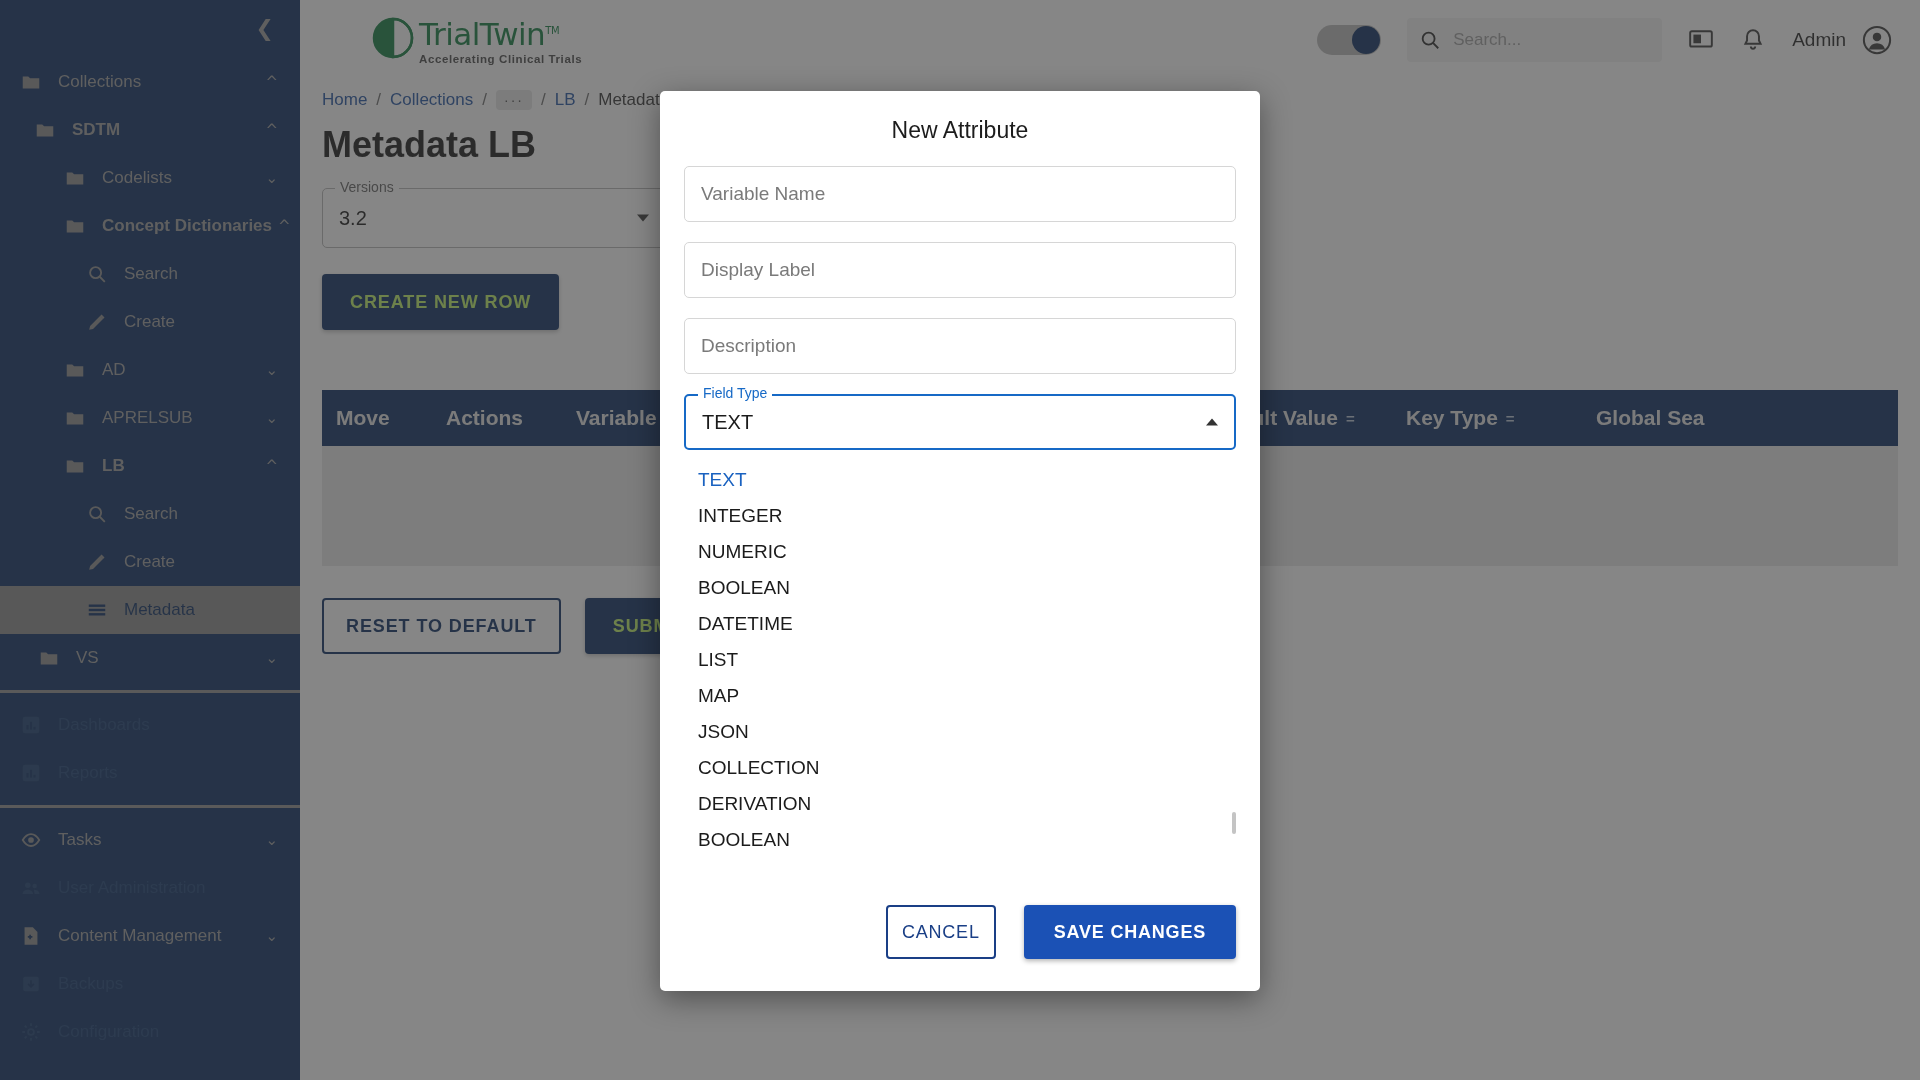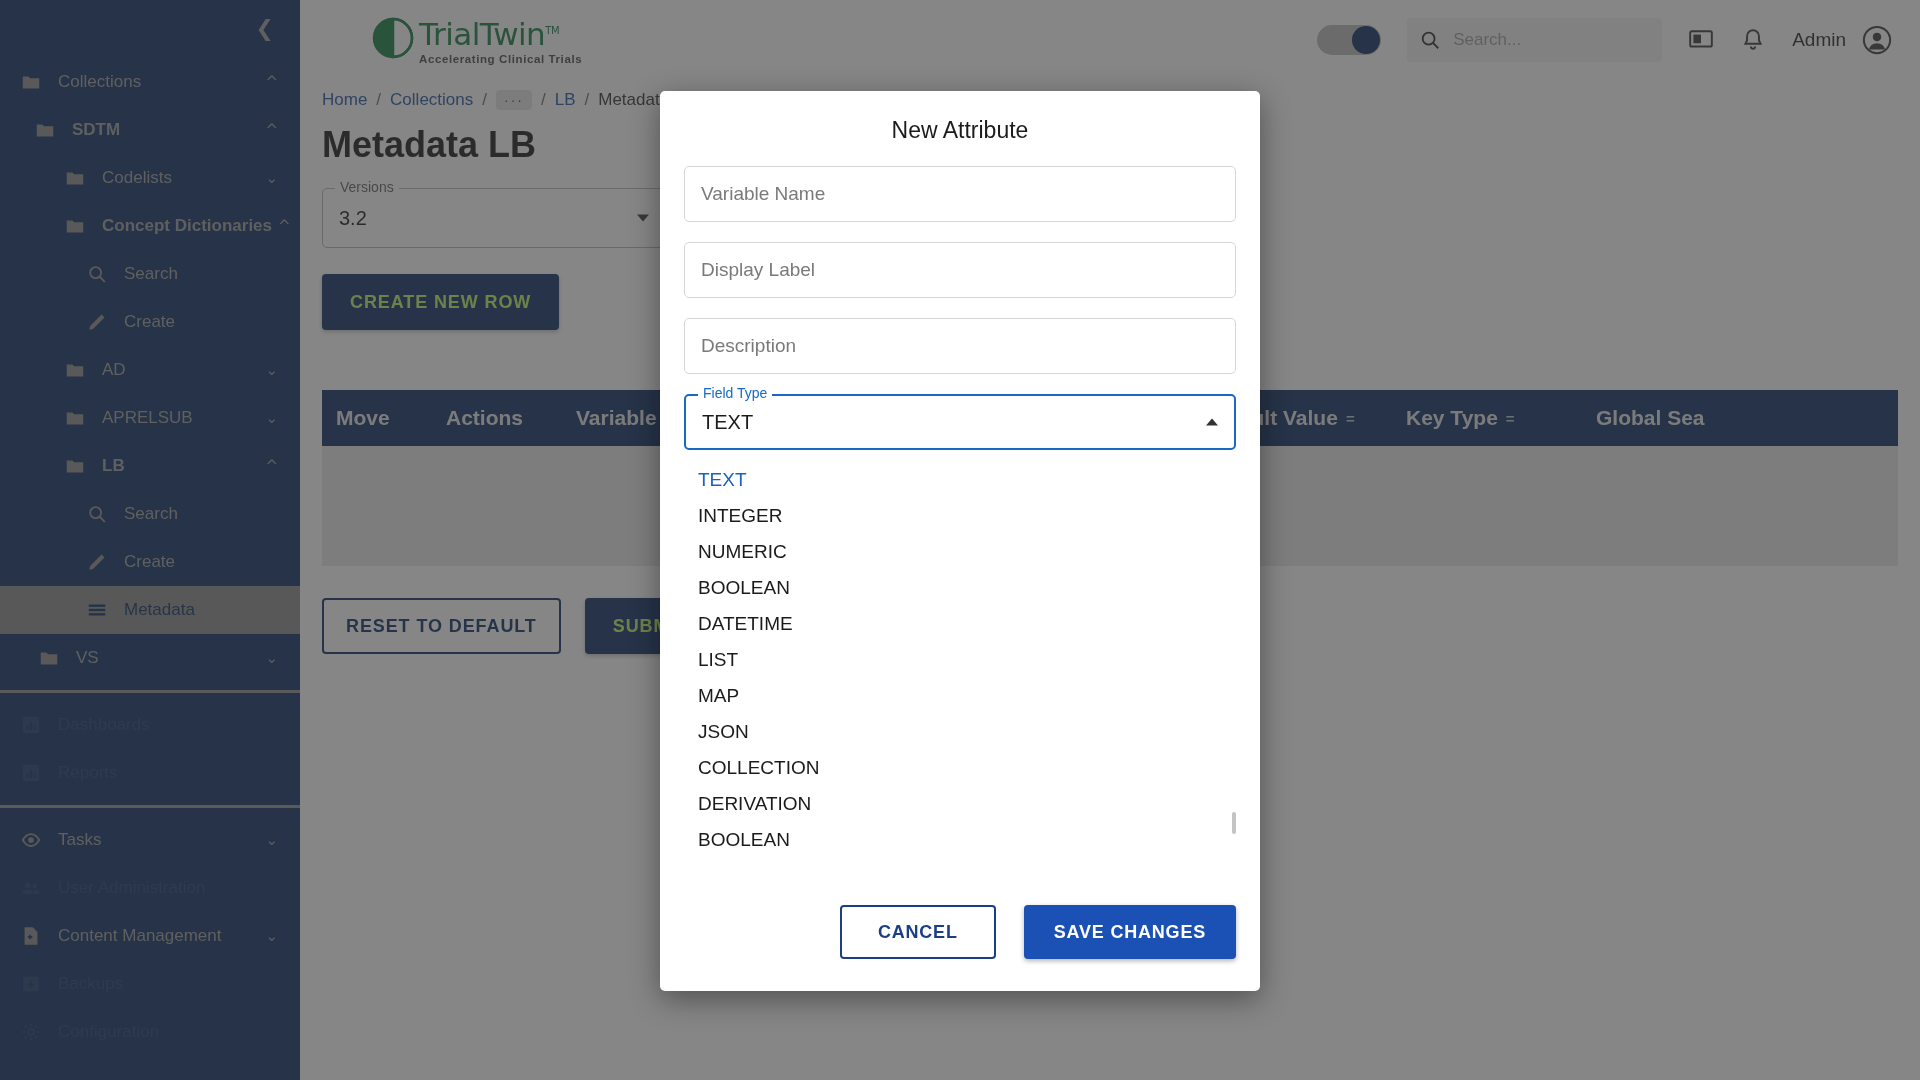--- a/index.html
+++ b/index.html
@@ -198,22 +198,22 @@
   .opt-scroll {
     position: absolute; right: 0; top: 350px; width: 4px; height: 22px;
     background: #c4c4c4; border-radius: 2px;
   }
   .modal-actions {
     display: flex; justify-content: flex-end; gap: 28px;
     position: absolute; right: 24px; bottom: 32px;
   }
   .btn-cancel {
     background: #fff; color: #1a3f86; border: 2px solid #1a3f86;
-    font-size: 18px; font-weight: bold; letter-spacing: 0.8px;
-    height: 54px; padding: 0 36px; border-radius: 4px; cursor: pointer;
+    font-size: 18px; font-weight: normal; letter-spacing: 0.8px;
+    height: 54px; padding: 0 14px; border-radius: 4px; cursor: pointer;
     font-family: "Liberation Sans", sans-serif;
   }
   .btn-save {
     background: #1b51b5; color: #fff; border: none;
     font-size: 18px; font-weight: bold; letter-spacing: 0.8px;
     height: 54px; padding: 0 30px; border-radius: 4px; cursor: pointer;
     box-shadow: 0 2px 5px rgba(0,0,0,.3);
     font-family: "Liberation Sans", sans-serif;
   }
 </style>

